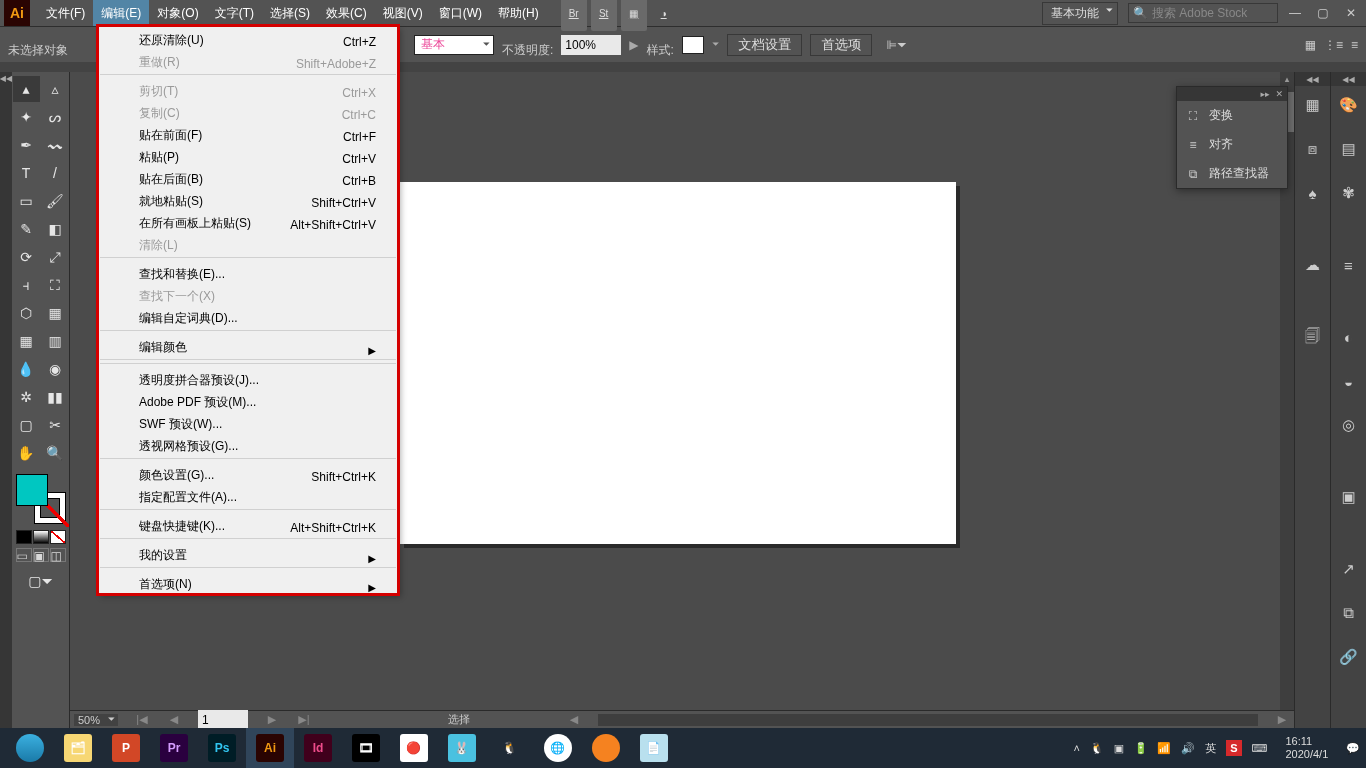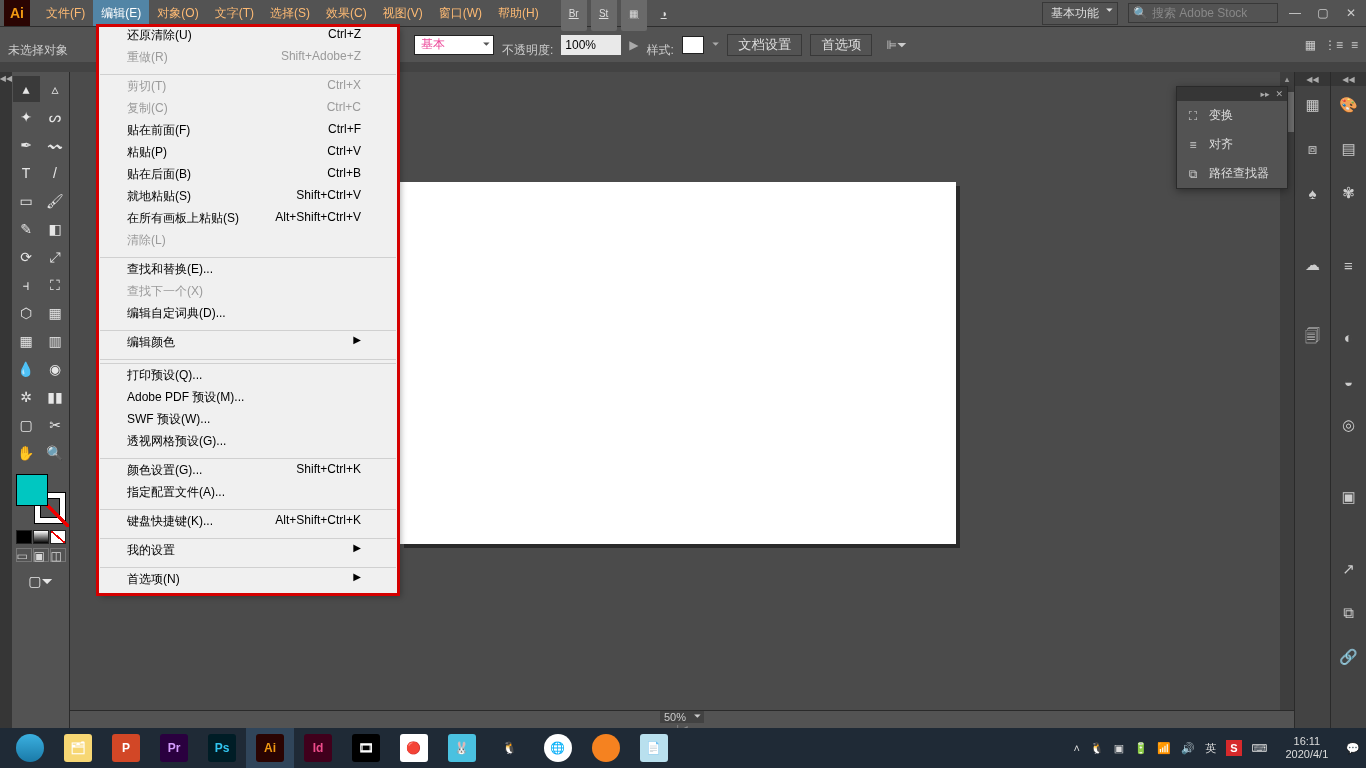--- a/index.html
+++ b/index.html
@@ -1,21 +1,21 @@
 <!DOCTYPE html>
 <html><head>
 <meta charset="utf-8">
 <style>
 * { margin: 0; padding: 0; box-sizing: border-box; font-family: "Microsoft YaHei", "Segoe UI", sans-serif; user-select: none; }
 body { width: 1366px; height: 768px; background: #4b4b4b; overflow: hidden; position: relative; color: #d8d8d8; font-size: 12px; }
 
 
 .menubar { height: 26px; background: #535353; display: flex; align-items: center; padding: 0 4px; }
 .app-logo { width: 26px; height: 26px; background: #2a0402; color: #f29a12; display:flex; align-items:center; justify-content:center; font-weight:bold; font-size:14px; margin-right:8px;}
-.menuitem { padding: 0 8px; height: 26px; line-height: 26px; color: #fdba74; }
+.menuitem { padding: 0 8px; height: 26px; line-height: 26px; color: #ffffff; }
 .menuitem.active { background: #5285a6; color: #ffffff; }
 .spacer { flex: 1; }
 .mb-btn { width: 26px; height: 36px; background:#6a6a6a; display:flex; align-items:center;justify-content:center; margin: 0 2px; color:#ddd; font-size:10px; border-radius:2px;text-decoration:underline;}
 .workspace-switch { background:#535353; border:1px solid #383838; padding:2px 18px 2px 8px; color:#ddd; position:relative;}
 .workspace-switch::after { content:"⏷"; position:absolute; right:4px; font-size:9px;}
 .search-stock { background:#535353; border:1px solid #383838; width:150px; height:20px; display:flex; align-items:center; padding:0 4px; color:#888;}
 .win-btn { width:22px; height:22px; display:flex; align-items:center; justify-content:center; color:#ccc; margin-left:6px;}
 
 
 .controlbar { height: 36px; background: #535353; border-top:1px solid #2e2e2e; display:flex; align-items:center; padding:0 8px; gap:8px; }
@@ -42,57 +42,57 @@
 .fill-box { position:absolute; top:0; left:0; width:32px; height:32px; background:#00c7c1; border:1px solid #000;}
 .stroke-box { position:absolute; bottom:0; right:0; width:32px; height:32px; background:#fff; border:1px solid #000;}
 .stroke-box::before { content:""; position:absolute; top:5px; left:5px; right:5px; bottom:5px; background:#535353; border:1px solid #000;}
 .stroke-box::after { content:""; position:absolute; left:-4px; top:-4px; right:-4px; bottom:-4px; border:0; background:linear-gradient(to top right, transparent 47%, #e00 47%, #e00 53%, transparent 53%); pointer-events:none;}
 .mini-swatches { display:flex; gap:1px; margin:2px auto;}
 .mini-sw { width:16px; height:14px; border:1px solid #222;}
 
 
 .canvas-area { flex:1; background:#4b4b4b; position:relative; overflow:hidden;}
 .artboard { position:absolute; left:330px; top:110px; width:556px; height:362px; background:#fff; box-shadow: 4px 4px 0 #2a2a2a;}
-.canvas-status { position:absolute; left:0; right:0; bottom:0; height:18px; background:#535353; display:flex; align-items:center; gap:0; padding:0 4px; color:#ccc; font-size:11px; border-top:1px solid #2a2a2a;flex-direction:column;}
+.canvas-status { position:absolute; left:0; right:0; bottom:0; height:18px; background:#535353; display:flex; align-items:center; gap:16px; padding:0 4px; color:#ccc; font-size:11px; border-top:1px solid #2a2a2a;}
 .canvas-status .zoom { background:#424242; padding:0 18px 0 4px; position:relative;}
 .canvas-status .zoom::after { content:"⏷"; position:absolute; right:3px; font-size:9px;}
 .nav-btn { width:16px; text-align:center; color:#888;}
 
 
 .right-cols { display:flex; }
 .panel-col { width:36px; background:#434343; border-left:1px solid #2a2a2a; display:flex; flex-direction:column; align-items:center; padding-top:20px; gap:18px;}
 .panel-col .pbtn { width:26px; height:26px; display:flex; align-items:center; justify-content:center; color:#ccc; font-size:15px;}
 .panel-col .sep { height:10px;}
 .panel-col .collapse-hdr { position:absolute; top:0; left:0; right:0; height:14px; background:#363636; display:flex; align-items:center; justify-content:center; font-size:8px; color:#aaa;}
 
 
 .float-panel { position:absolute; right:78px; top:86px; width:112px; background:#535353; border:1px solid #2a2a2a; box-shadow:0 2px 8px rgba(0,0,0,.4);}
 .float-hdr { height:14px; background:#363636; display:flex; justify-content:flex-end; align-items:center; padding:0 4px; gap:6px; font-size:9px; color:#aaa;}
 .float-row { display:flex; align-items:center; gap:8px; padding:6px 8px; color:#ddd;}
 .float-row .ico { width:16px; text-align:center; color:#ccc;}
 
 
 .edit-menu { position:absolute; left:98px; top:26px; width:300px; background:#f0f0f0; border:1px solid #9c9c9c; box-shadow:3px 3px 6px rgba(0,0,0,.3); z-index:50; outline:3px solid #d40000; outline-offset:-1px;}
-.mi { display:flex; justify-content:space-between; align-items:flex-start; height:22px; padding:0 36px 0 28px; color:#000; font-size:12px; white-space:nowrap;}
+.mi { display:flex; justify-content:space-between; align-items:flex-end; height:22px; padding:0 21px 0 28px; color:#000; font-size:12px; white-space:nowrap;margin-left:12px;}
 .mi.disabled { color:#9a9a9a;}
 .mi .arrow { font-size:10px;}
 .msep { height:1px; background:#d0d0d0; margin:3px 1px;}
 
 
 .vscroll { position:absolute; right:0; top:0; bottom:18px; width:14px; background:#3e3e3e;}
 .vscroll .thumb { width:14px; height:40px; background:#6d6d6d; margin-top:6px;}
 .scroll-btn { height:14px; background:#3e3e3e; display:flex; align-items:center; justify-content:center; color:#999; font-size:9px;}
 
 
 .taskbar { position:absolute; left:0; right:0; bottom:0; height:40px; background:#1f2a36; display:flex; align-items:center; padding:0 6px;}
 .taskbar .ticon { width:48px; height:40px; display:flex; align-items:center; justify-content:center; font-size:18px; color:#fff;}
 .taskbar .ticon.active { background:#30455a;}
 .taskbar .square { width:28px; height:28px; display:flex; align-items:center; justify-content:center; font-weight:bold; font-size:12px; color:#fff; border-radius:3px;}
 .tray { margin-left:auto; display:flex; align-items:center; gap:10px; color:#ddd; font-size:11px;}
-.tray .clock { text-align:center; line-height:13px; padding:0 8px; font-size:11px;}
+.tray .clock { line-height:13px; padding:0 8px; font-size:11px;}
 </style>
 </head>
 <body>
 
 <div class="menubar">
   <div class="app-logo">Ai</div>
   <div class="menuitem">文件(F)</div>
   <div class="menuitem active">编辑(E)</div>
   <div class="menuitem">对象(O)</div>
   <div class="menuitem">文字(T)</div>
@@ -314,21 +314,21 @@
       <span>编辑自定词典(D)...</span>
     </div>
     <div class="msep"></div>
     <div class="mi">
       <span>编辑颜色</span>
       <span class="arrow">▶</span>
     </div>
     <div class="msep"></div>
     <div class="msep"></div>
     <div class="mi">
-      <span>打印预设(Q)...</span>
+      <span>透明度拼合器预设(J)...</span>
     </div>
     <div class="mi">
       <span>Adobe PDF 预设(M)...</span>
     </div>
     <div class="mi">
       <span>SWF 预设(W)...</span>
     </div>
     <div class="mi">
       <span>透视网格预设(G)...</span>
     </div>

